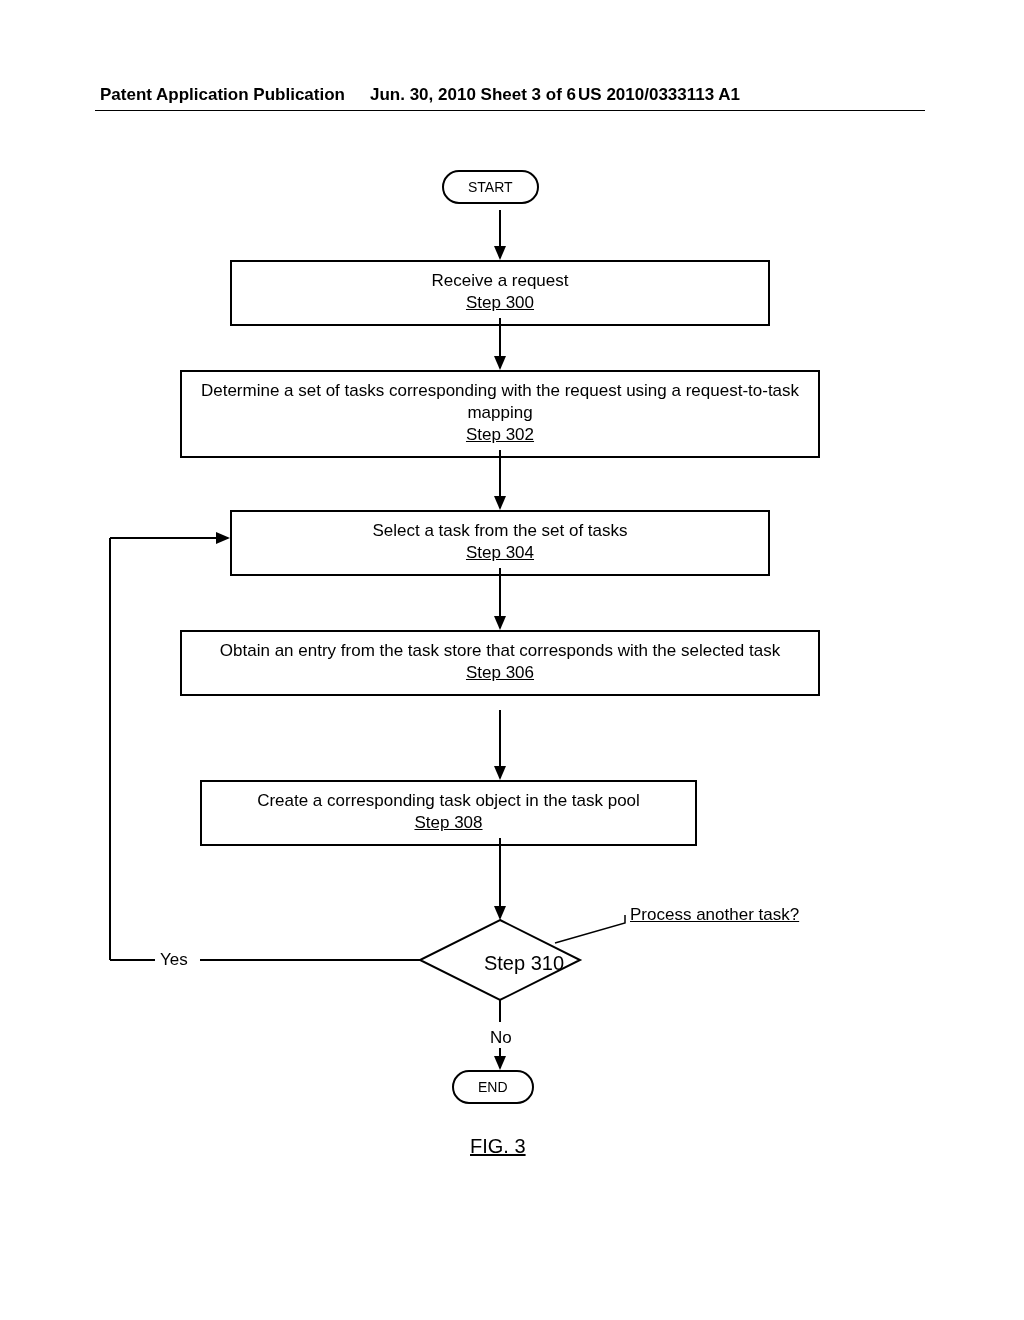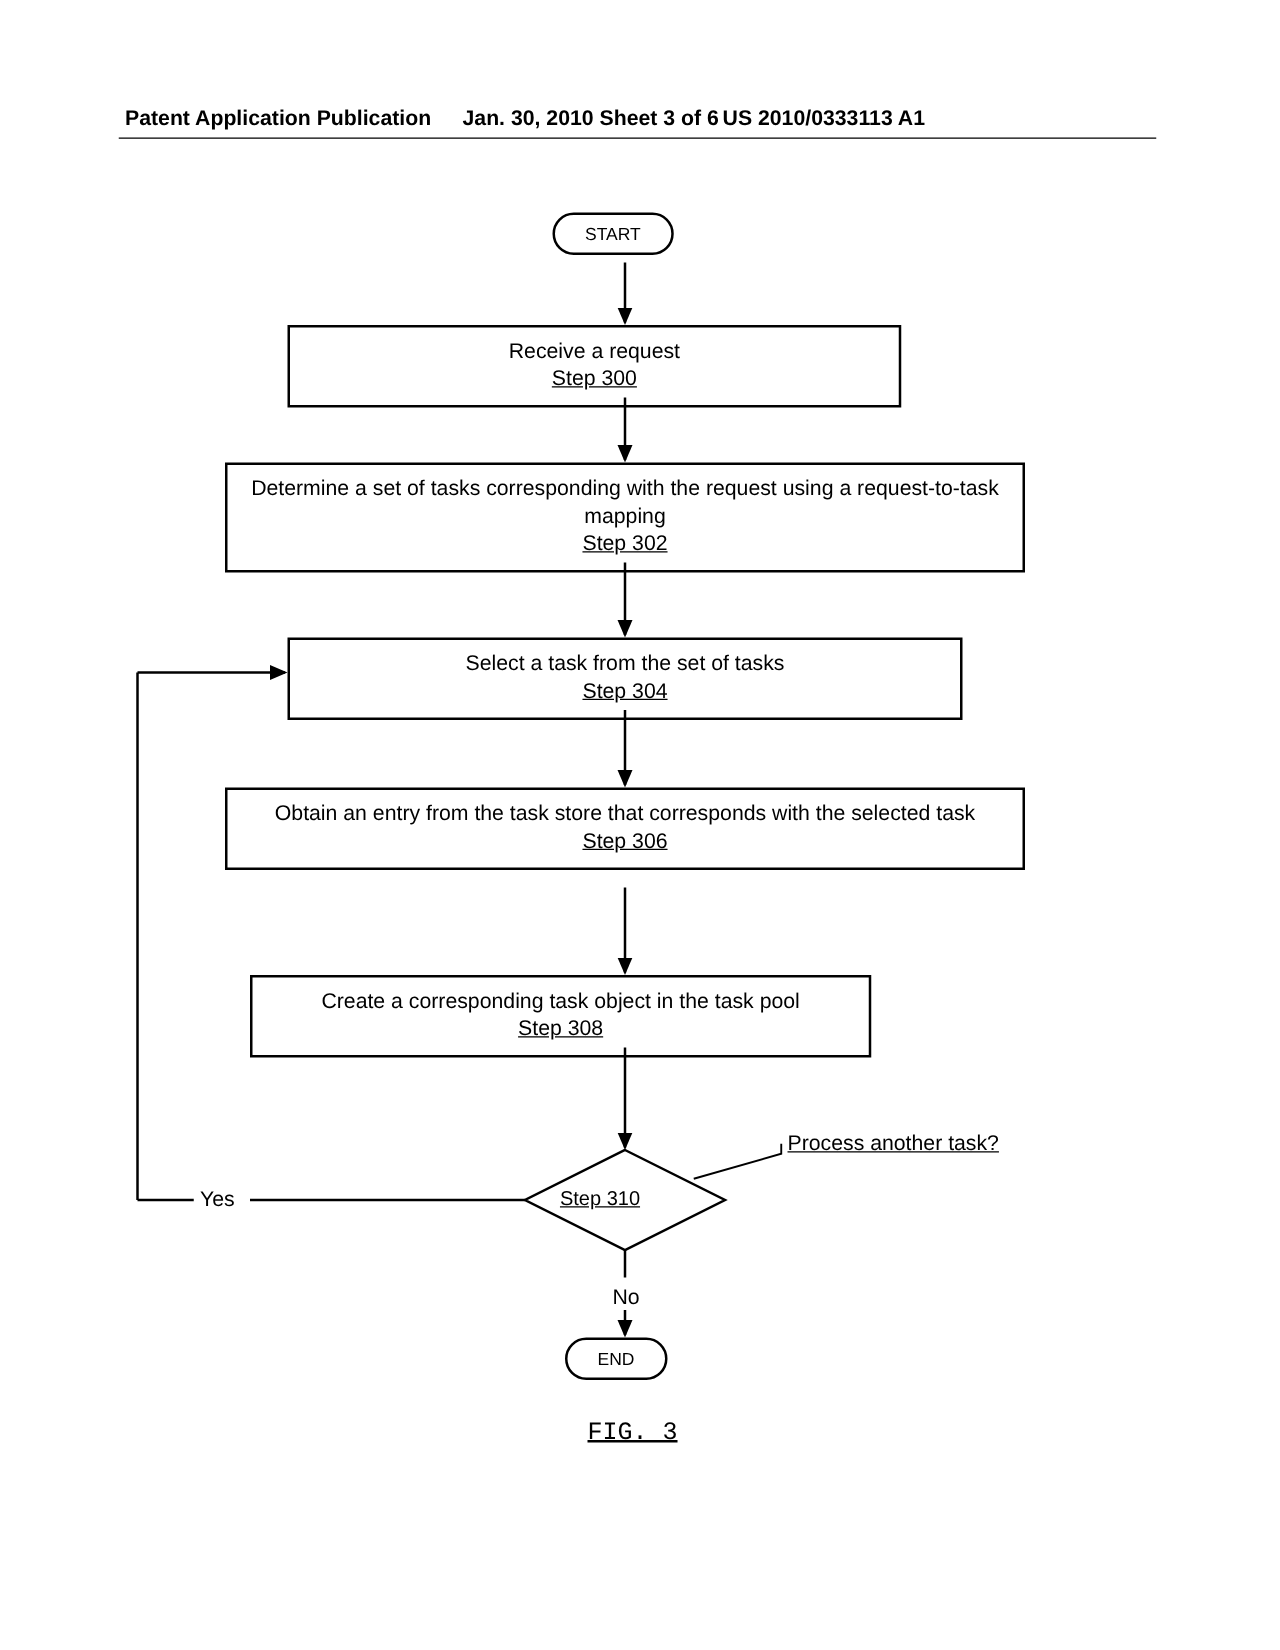--- a/index.html
+++ b/index.html
@@ -70,30 +70,30 @@
     position: absolute;
     font-size: 20px;
     text-decoration: underline;
   }
 </style>
 </head>
 <body>
 
 <div class="header">
   <span>Patent Application Publication</span>
-  <span class="center">Jan. 30, 2010  Sheet 3 of 6</span>
+  <span class="center">Jun. 30, 2010  Sheet 3 of 6</span>
   <span class="right">US 2010/0333113 A1</span>
 </div>
 <div class="hr"></div>
 
 <div class="flow">
 
   <div class="node terminal" style="left:442px; top:10px;">START</div>
 
-  <div class="node box" style="left:230px; top:100px; width:491px;">
+  <div class="node box" style="left:230px; top:100px; width:540px;">
     <div>Receive a request</div>
     <div class="step">Step 300</div>
   </div>
 
   <div class="node box" style="left:180px; top:210px; width:640px;">
     <div>Determine a set of tasks corresponding with the request using a request-to-task mapping</div>
     <div class="step">Step 302</div>
   </div>
 
   <div class="node box" style="left:230px; top:350px; width:540px;">
@@ -107,34 +107,34 @@
   </div>
 
   <div class="node box" style="left:200px; top:620px; width:497px;">
     <div>Create a corresponding task object in the task pool</div>
     <div class="step">Step 308</div>
   </div>
 
   <svg class="connector" style="left:420px; top:760px;" width="160" height="80">
     <polygon points="80,0 160,40 80,80 0,40" fill="#fff" stroke="#000" stroke-width="2"></polygon>
   </svg>
-  <div class="node" style="left:400px; top:790px; width:160px; text-decoration:underline; font-size:16px;">Step 310</div>
+  <div class="node" style="left:444px; top:790px; width:160px; font-size:20px;">Step 310</div>
 
   <div class="label-text" style="left:630px; top:745px;text-decoration:underline;">Process another task?</div>
   <svg class="connector" style="left:555px; top:755px;" width="80" height="25">
     <path d="M70 0 L70 8 L0 28" stroke="#000" stroke-width="1.5" fill="none"></path>
   </svg>
 
   <div class="label-text" style="left:160px; top:790px;">Yes</div>
 
   <div class="label-text" style="left:490px; top:868px;">No</div>
 
   <div class="node terminal" style="left:452px; top:910px;">END</div>
 
-  <div class="fig" style="left:470px; top:975px;font-family:Liberation Mono, monospace;">FIG. 3</div>
+  <div class="fig" style="left:470px; top:975px;">FIG. 3</div>
 
   <svg class="connector" style="left:0; top:0;" width="1024" height="1000">
     <defs>
       <marker id="arrow" markerWidth="8" markerHeight="8" refX="6" refY="3" orient="auto">
         <path d="M0,0 L7,3 L0,6 Z" fill="#000"></path>
       </marker>
     </defs>
 
     <line x1="500" y1="50" x2="500" y2="98" stroke="#000" stroke-width="2" marker-end="url(#arrow)"></line>
 

